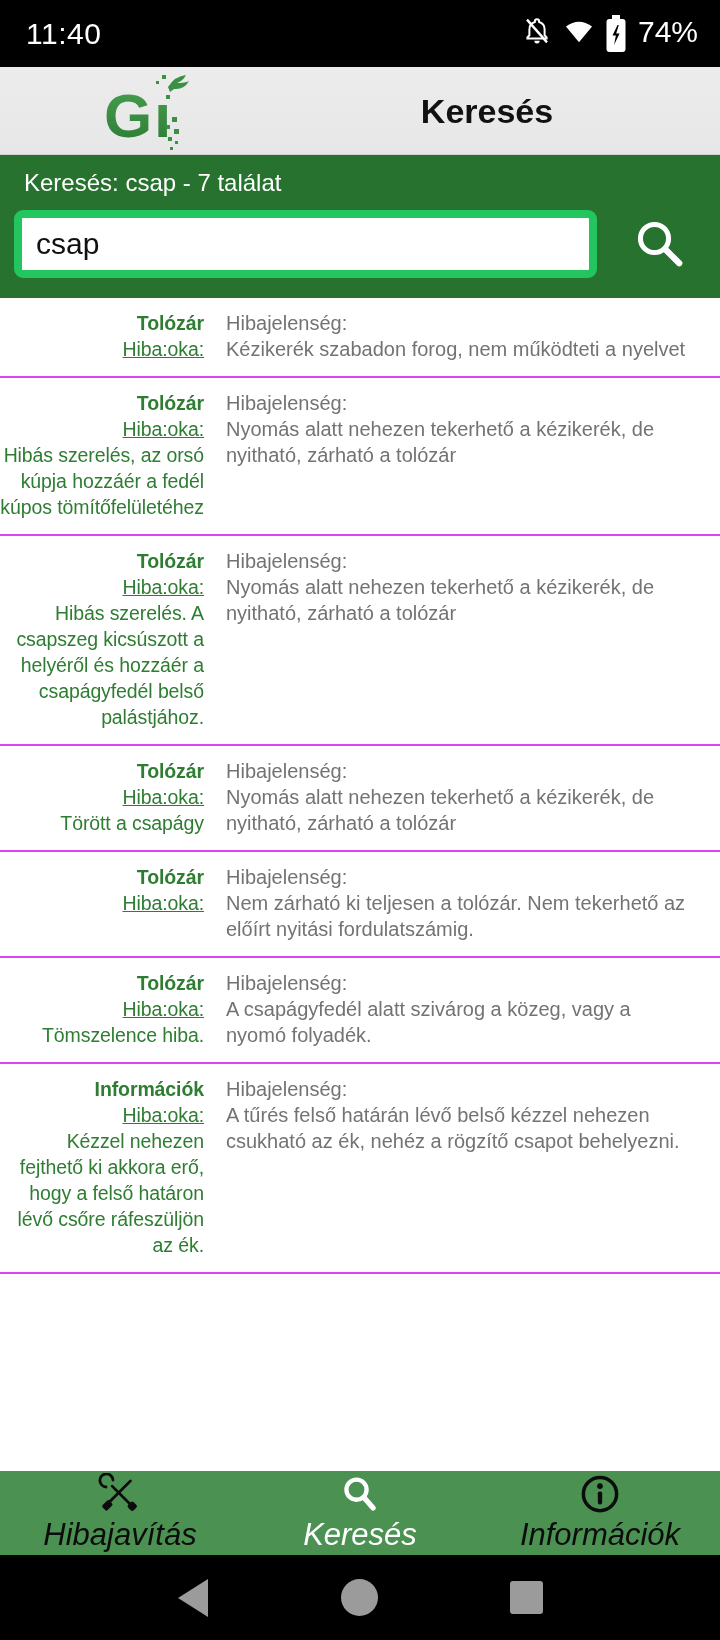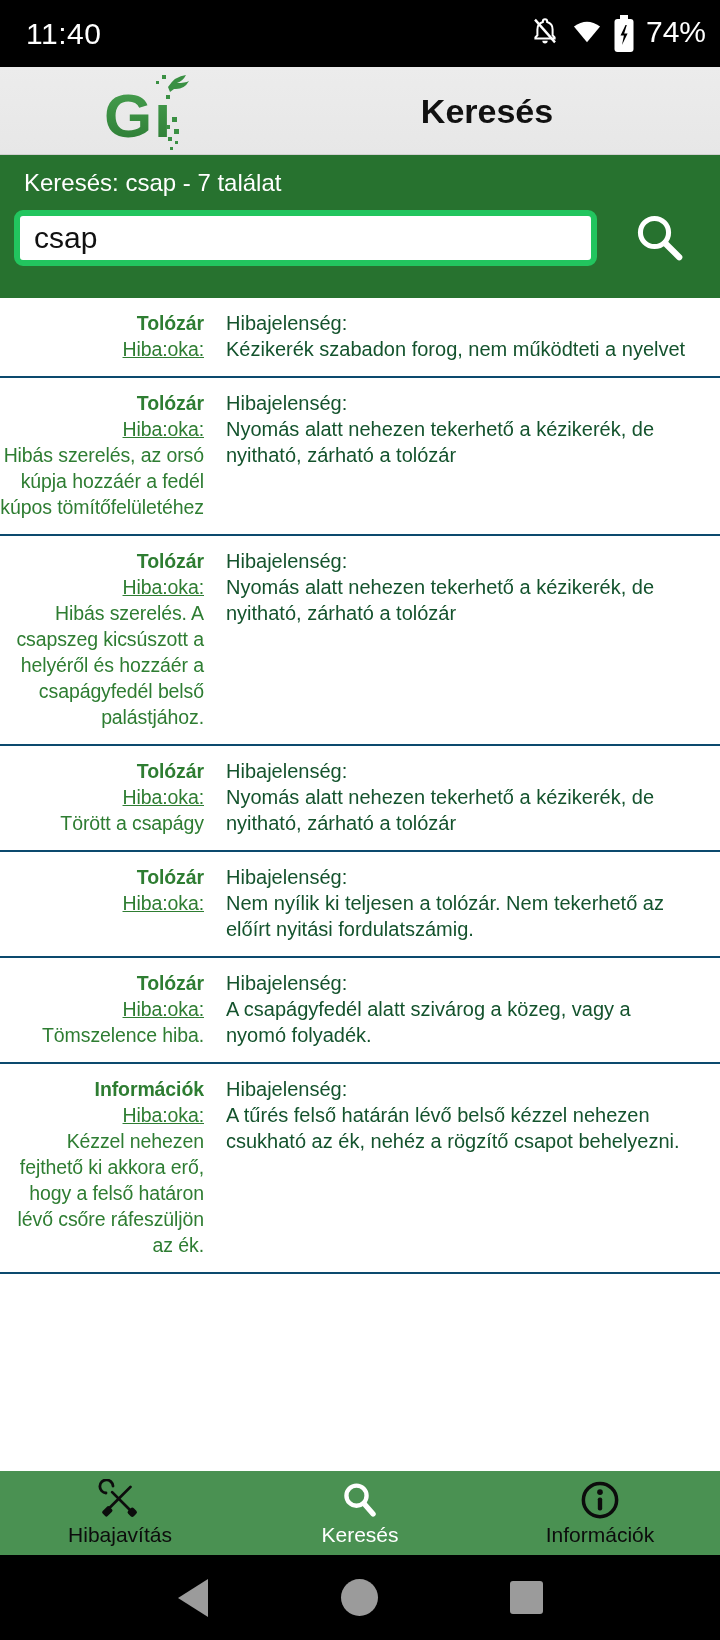--- a/index.html
+++ b/index.html
@@ -7,21 +7,21 @@
   body {
     font-family: "Liberation Sans", "DejaVu Sans", sans-serif;
     background:#000;
   }
   .screen { width:720px; height:1640px; display:flex; flex-direction:column; background:#fff; }
 
   
   .status-bar {
     height:67px; background:#000; color:#fff; flex:0 0 auto;
     display:flex; align-items:center; justify-content:space-between;
-    padding:0 14px 0 26px; font-size:30px;
+    padding:0 22px 0 26px; font-size:30px;
   }
   .status-time { letter-spacing:0.5px; }
   .status-icons { display:flex; align-items:flex-start; gap:9px; }
   .status-icons svg { display:block; }
   .status-batt-text { font-size:30px; margin-left:2px; }
 
   
   .app-bar {
     height:88px; flex:0 0 auto; position:relative;
     background:linear-gradient(#ececec,#e7e7e7);
@@ -31,54 +31,54 @@
   .app-title {
     position:absolute; left:487px; top:50%; transform:translate(-50%,-50%);
     font-size:34px; font-weight:700; color:#111;
   }
 
   
   .search-panel { height:143px; flex:0 0 auto; background:#27722f; padding:14px 0 0 0; }
   .search-summary { color:#fff; font-size:24px; padding-left:24px; }
   .search-row { display:flex; align-items:center; margin-top:13px; }
   .search-input {
-    margin-left:14px; width:583px; height:56px; border:6px solid #22c55e;
+    margin-left:14px; width:583px; height:68px; border:8px solid #22c55e;
     border-radius:9px; background:#fff; font-size:30px; color:#111;
     padding:0 14px; outline:none;
     font-family:"Liberation Sans","DejaVu Sans",sans-serif;
   }
   .search-btn {
     flex:1; background:transparent; border:none; display:flex;
     align-items:center; justify-content:center; cursor:pointer; height:56px;
   }
 
   
   .results { flex:1 1 auto; background:#fff; overflow:hidden; }
-  .row { display:flex; border-bottom:2px solid #0c4a6e; padding:12px 0 14px 0; }
+  .row { display:flex; border-bottom:2px solid #d946ef; padding:12px 0 14px 0; }
   .row .left {
     width:204px; flex:0 0 auto; text-align:right;
     color:#2e7d32; font-size:19.5px; line-height:26px; letter-spacing:-0.1px;
   }
   .row .left .cat { font-weight:700; }
   .row .left .cause-label { text-decoration:underline;margin-left:44px; }
   .row .right {
     flex:1 1 auto; padding-left:22px; padding-right:26px;
-    color:#14532d; font-size:20px; line-height:26px;
+    color:#737373; font-size:20px; line-height:26px;
   }
 
   
   .bottom-nav {
     height:84px; flex:0 0 auto; background:#4a9152;
     display:flex; align-items:stretch;
   }
   .nav-item {
     flex:1; display:flex; flex-direction:column; align-items:center;
     justify-content:center; gap:2px; color:#0c0c0c; cursor:pointer;
   }
-  .nav-item .nav-label { font-size:21px; }
+  .nav-item .nav-label { font-size:31px;font-style:italic; }
   .nav-item svg { display:block; }
   .nav-item.active { color:#fff; }
 
   
   .android-nav {
     height:85px; flex:0 0 auto; background:#000;
     display:flex; align-items:center; justify-content:space-around; padding:0 110px;
   }
   .and-btn { width:60px; height:60px; display:flex; align-items:center; justify-content:center; cursor:pointer; }
   .tri-back {
@@ -208,21 +208,21 @@
       </div>
     </div>
 
     <div class="row">
       <div class="left">
         <div class="cat">Tolózár</div>
         <div class="cause-label">Hiba:oka:</div>
       </div>
       <div class="right">
         <div class="symptom-label">Hibajelenség:</div>
-        <div class="symptom">Nem nyílik ki teljesen a tolózár. Nem tekerhető az előírt nyitási fordulatszámig.</div>
+        <div class="symptom">Nem zárható ki teljesen a tolózár. Nem tekerhető az előírt nyitási fordulatszámig.</div>
       </div>
     </div>
 
     <div class="row">
       <div class="left">
         <div class="cat">Tolózár</div>
         <div class="cause-label">Hiba:oka:</div>
         <div class="cause">Tömszelence hiba.</div>
       </div>
       <div class="right">

